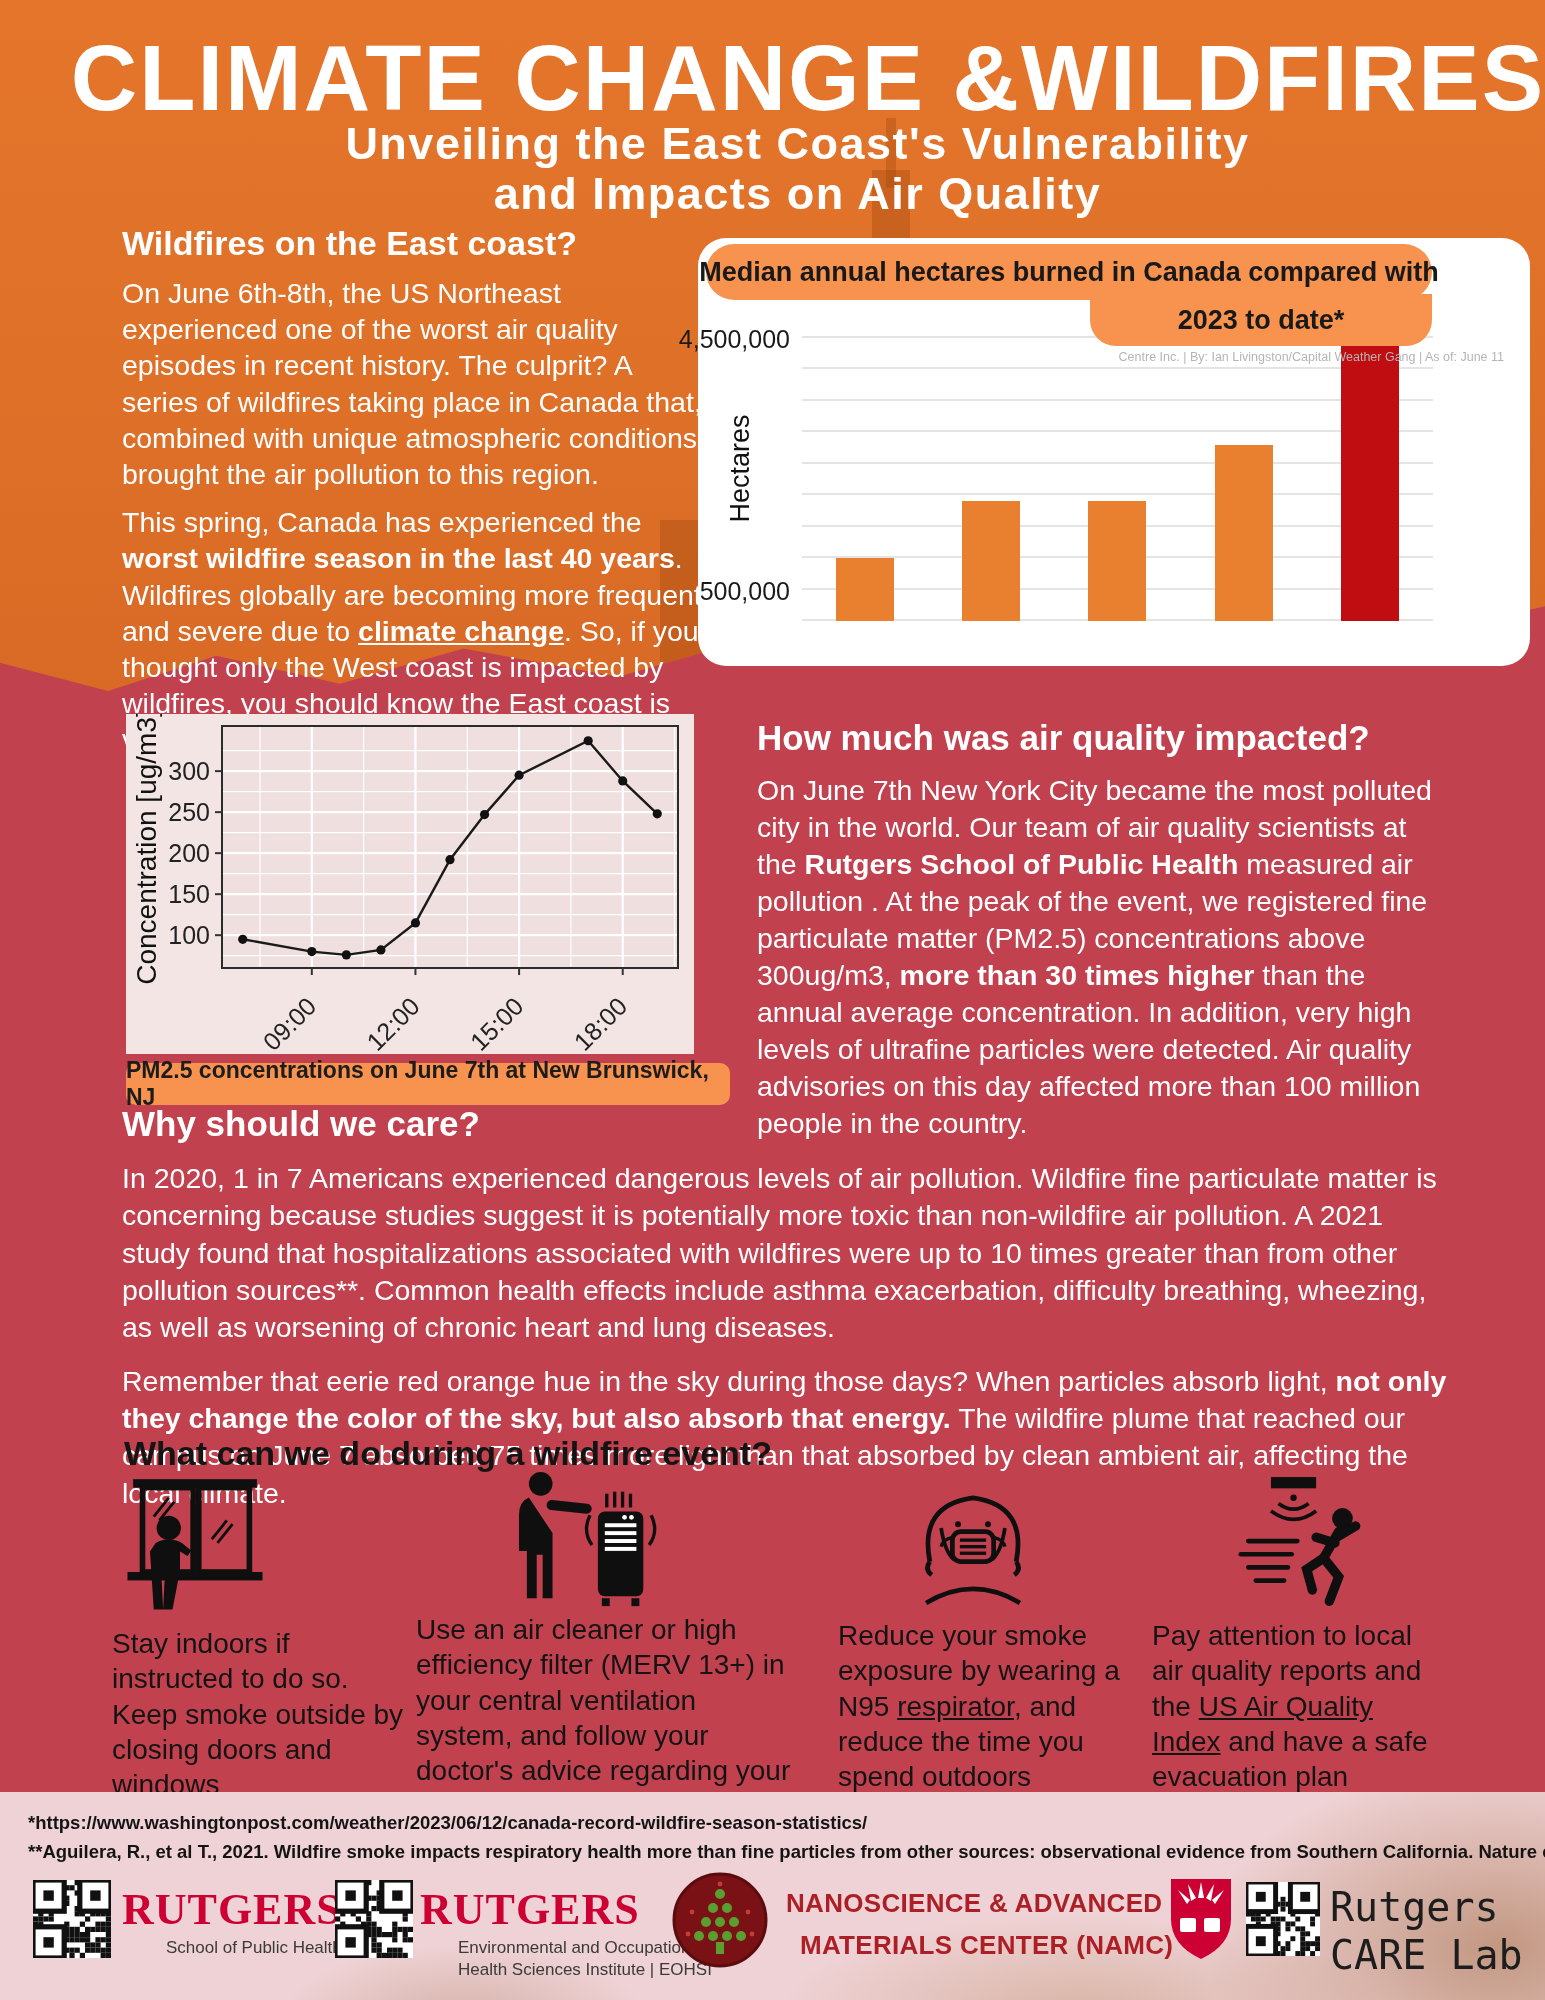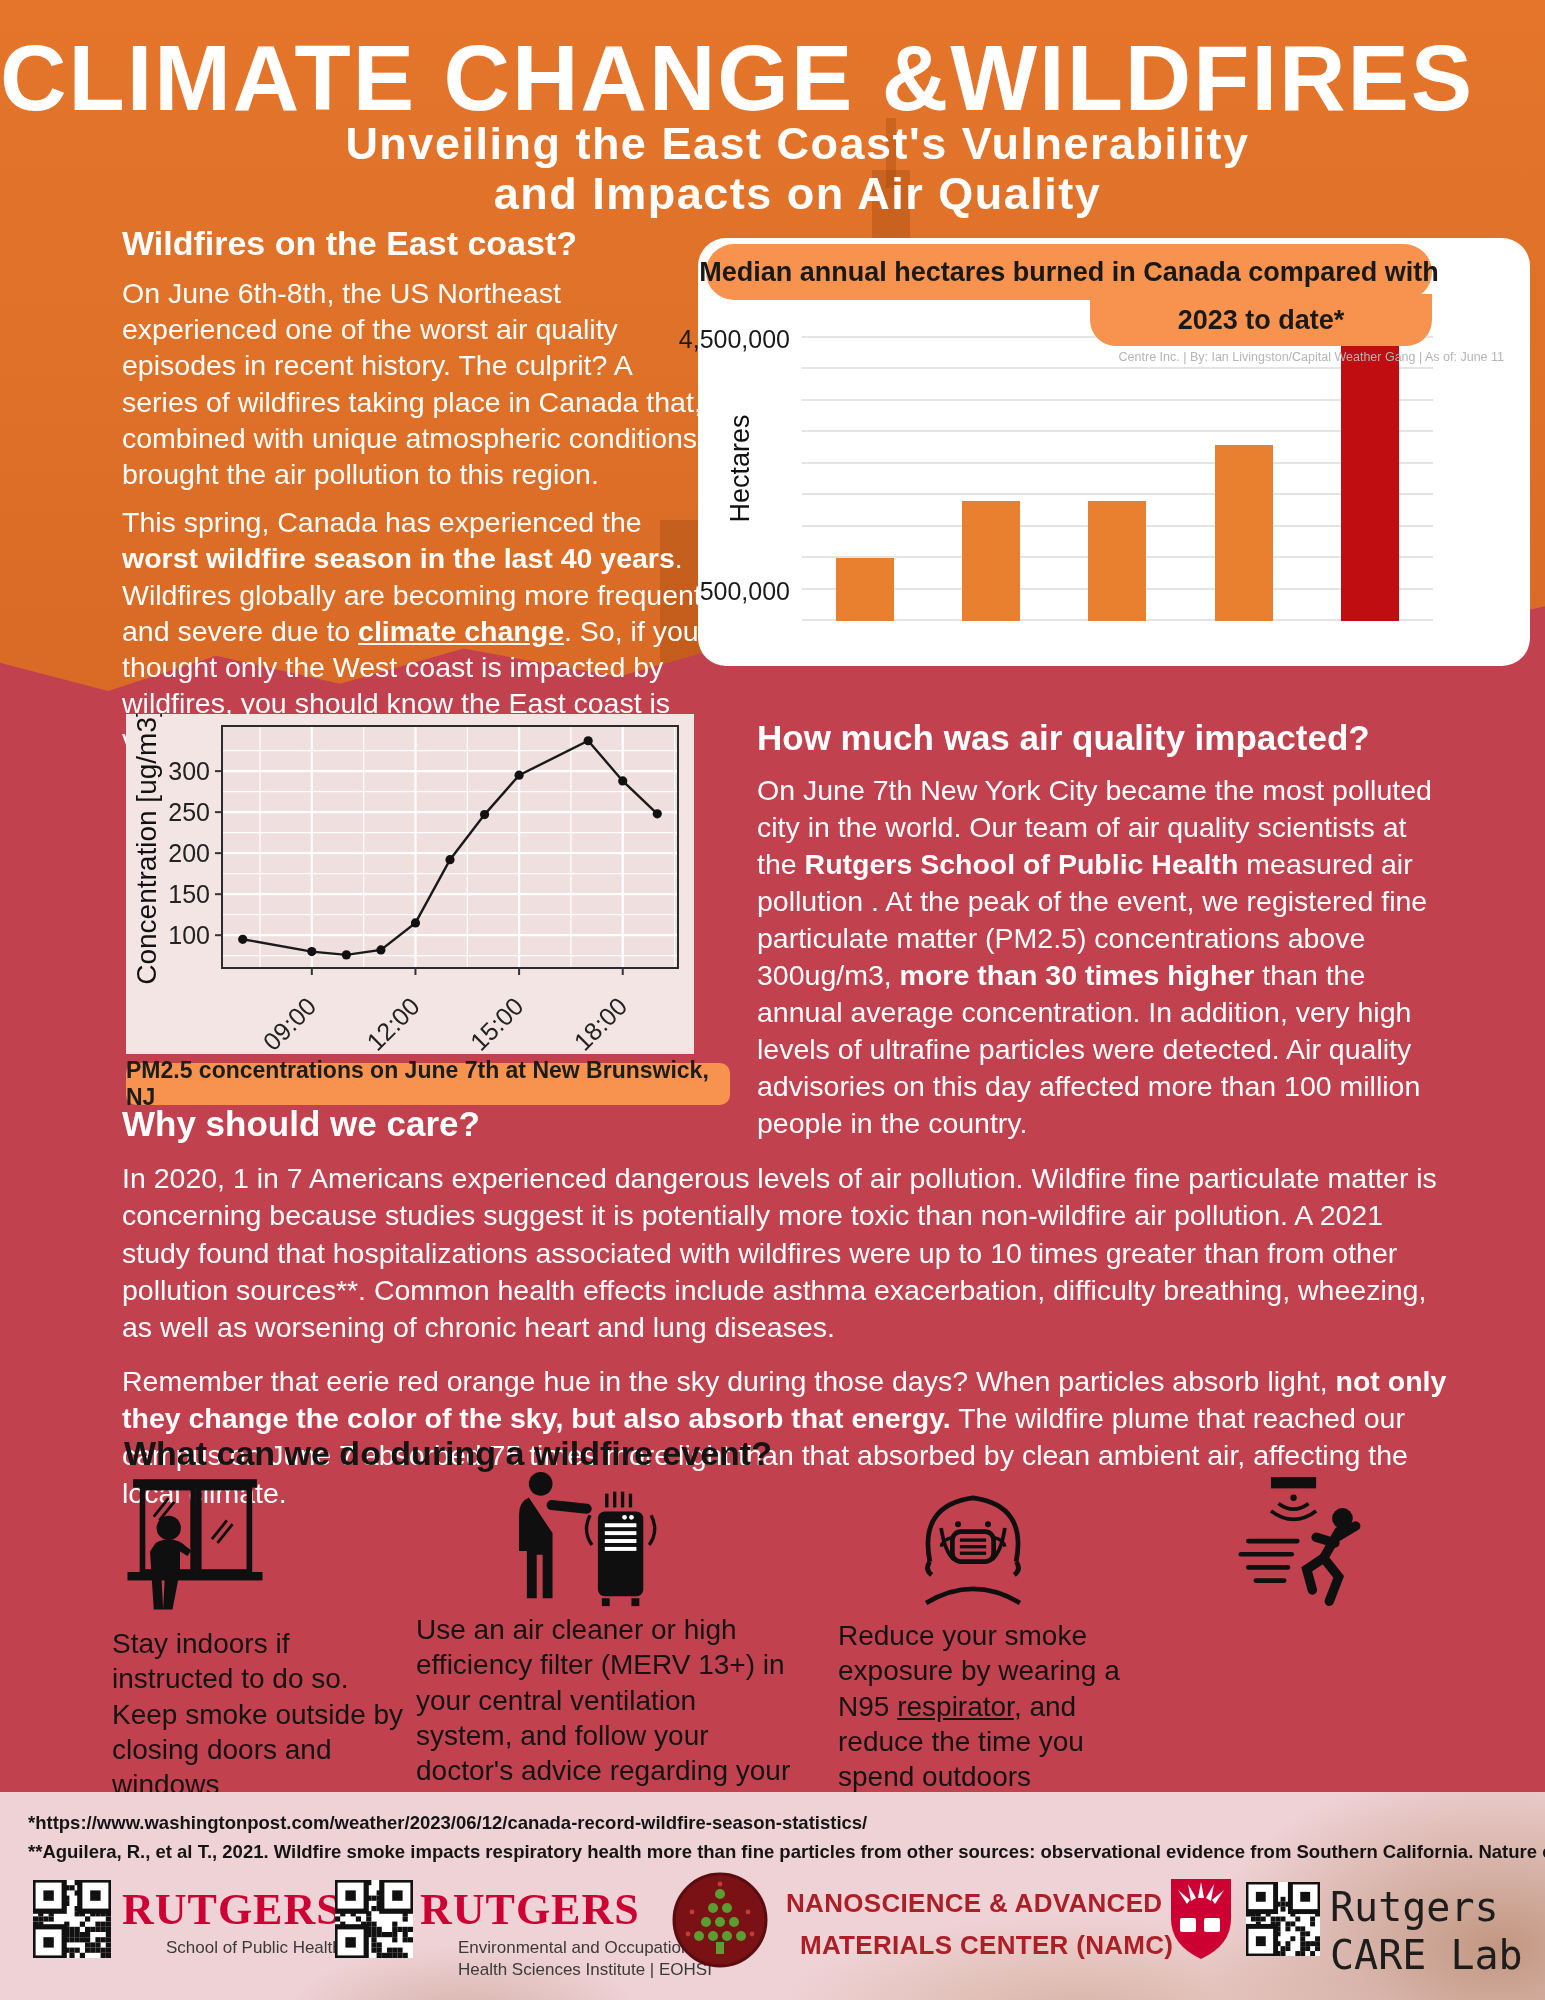--- a/index.html
+++ b/index.html
@@ -10,21 +10,21 @@
      background:linear-gradient(180deg,var(--header-orange,#E4752B) 0%,#DF7028 55%,#D96A26 100%);
      clip-path:polygon(0 0,100% 0,100% 86%,92% 90%,84% 87%,76% 92%,66% 89%,57% 94%,48% 91%,40% 96%,30% 92%,22% 97%,14% 93%,7% 98%,0 94%);}
   .tower{position:absolute;background:rgba(146,62,8,.30);}
   .tower.t1{left:856px;top:250px;width:70px;height:455px;}
   .tower.t2{left:872px;top:170px;width:38px;height:120px;}
   .tower.t3{left:886px;top:118px;width:10px;height:70px;}
   .tower.t4{left:760px;top:430px;width:70px;height:275px;}
   .tower.t5{left:950px;top:470px;width:90px;height:235px;}
   .tower.t6{left:660px;top:520px;width:80px;height:185px;}
   
-  .title{position:absolute;left:0;top:26px;width:100%;text-align:left;color:#fff;
+  .title{position:absolute;left:0;top:26px;width:100%;text-align:right;color:#fff;
      font-size:92px;font-weight:800;letter-spacing:2px;}
   .subtitle{position:absolute;left:0;width:100%;text-align:center;color:#fff;
      font-size:45px;font-weight:700;letter-spacing:1.5px;padding-left:25px;}
   .subtitle.s1{top:118px;} .subtitle.s2{top:168px;}
   
   .left-col{position:absolute;left:122px;top:224px;width:588px;color:#fff;}
   .left-col h2{margin:0;font-size:34px;font-weight:800;}
   .left-col p{margin:12px 0 0;font-size:28.5px;line-height:1.27;font-weight:400;}
   
   .bar-panel{position:absolute;left:698px;top:238px;width:832px;height:428px;
@@ -295,20 +295,21 @@
         <circle cx="128" cy="50" r="11" fill="#0f0f0f"></circle>
         <g stroke="#0f0f0f" stroke-width="10" stroke-linecap="round" fill="none">
           <path d="M124 64 L108 92"></path>
           <path d="M108 92 L124 112 L114 138"></path>
           <path d="M108 92 L90 104 L96 126"></path>
           <path d="M122 70 L142 58"></path>
           <path d="M120 76 L100 70"></path>
         </g>
       </svg>
     </div>
+    <p><span>Pay attention to local air quality reports and the </span><span class="u">US Air Quality Index</span><span> and have a safe evacuation plan</span></p>
   </div>
 
   <footer class="footer">
     <div class="cite c1">*https://www.washingtonpost.com/weather/2023/06/12/canada-record-wildfire-season-statistics/</div>
     <div class="cite c2">**Aguilera, R., et al T., 2021. Wildfire smoke impacts respiratory health more than fine particles from other sources: observational evidence from Southern California. Nature communications, 12(1), p.1493.urces.</div>
 
     <svg class="logo-el" style="left:33px;top:88px" width="78" height="78" viewBox="0 0 78 78">
         <rect width="78" height="78" fill="#fff"></rect>
         <rect x="41.6" y="0" width="5.2" height="5.2" fill="#111"></rect>
         <rect x="31.200000000000003" y="5.2" width="5.2" height="5.2" fill="#111"></rect>

